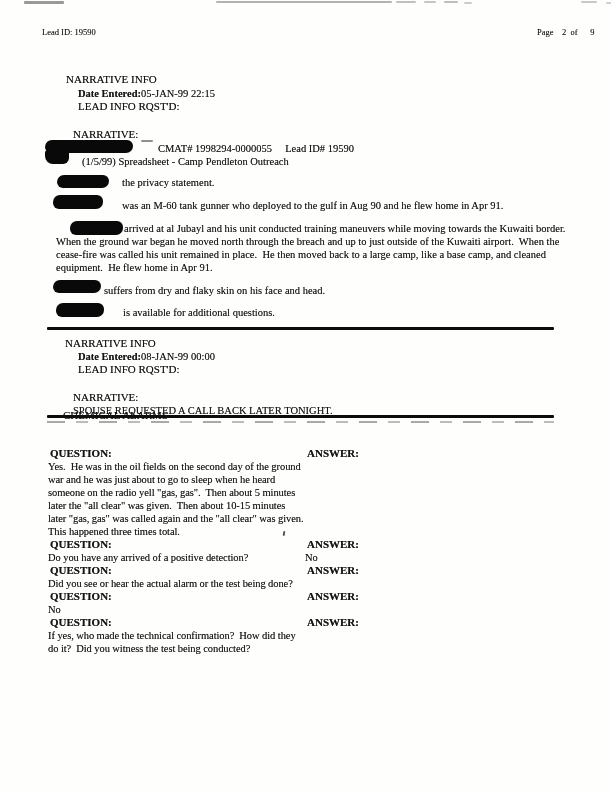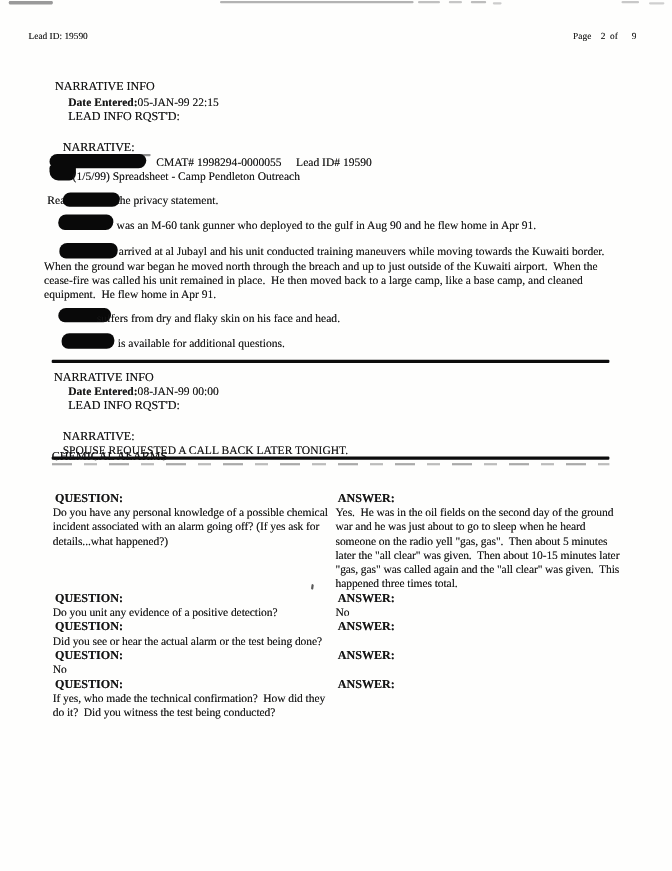--- a/index.html
+++ b/index.html
@@ -3,21 +3,21 @@
 <meta charset="utf-8">
 <style>
   html,body { margin:0; padding:0; background:#e9e9e9; }
   .page {
     position:relative; width:611px; height:792px; margin:0 auto;
     background:#fefefd; overflow:hidden;
     font-family:"Liberation Serif","DejaVu Serif",serif;
     color:#161616;
     -webkit-font-smoothing:antialiased;
   }
-  .abs { position:absolute; }
+  .abs { position:absolute;margin-left:16px; }
   .t { font-size:10.5px; line-height:13px; white-space:pre-wrap; text-shadow:0 0 0.3px rgba(20,20,20,.55); }
   .small { font-size:8.5px; line-height:11px; white-space:pre; text-shadow:0 0 0.3px rgba(20,20,20,.45); }
   .h { font-weight:normal; font-size:11px; line-height:13px; white-space:pre; text-shadow:0 0 0.4px rgba(10,10,10,.6);text-align:center; }
   .bold { font-weight:bold; }
   .redact { position:absolute; background:#090909; border-radius:7px 6px 7px 6px; }
   .rule-heavy { position:absolute; background:#0c0c0c; border-radius:1px; }
   .rule-dashed {
     position:absolute; height:2px; opacity:.75;
     background:repeating-linear-gradient(90deg,#8d8d8d 0 18px,transparent 18px 29px,#a5a5a5 29px 41px,transparent 41px 52px);
   }
@@ -88,28 +88,27 @@
   <div class="rule-dashed" style="left:47px;top:421px;width:507px;"></div>
 
   <div class="abs h" style="left:47px;top:409px;">CHEMICAL ALARMS</div>
   <div class="tick" style="left:283px;top:531px;"></div>
 
   <div class="qa-grid">
 
     <div class="qa-item">
       <div class="qh">QUESTION:</div>
       <div class="qh">ANSWER:</div>
-      <div class="qb">Do you have any personal knowledge of a possible chemical incident associated with an alarm going off? (If yes ask for details...what happened?)</div>
       <div class="ab">Yes.  He was in the oil fields on the second day of the ground war and he was just about to go to sleep when he heard someone on the radio yell "gas, gas".  Then about 5 minutes later the "all clear" was given.  Then about 10-15 minutes later "gas, gas" was called again and the "all clear" was given.  This happened three times total.</div>
     </div>
 
     <div class="qa-item">
       <div class="qh">QUESTION:</div>
       <div class="qh">ANSWER:</div>
-      <div class="qb">Do you unit any evidence of a positive detection?</div>
+      <div class="qb">Do you have any arrived of a positive detection?</div>
       <div class="ab">No</div>
     </div>
 
     <div class="qa-item">
       <div class="qh">QUESTION:</div>
       <div class="qh">ANSWER:</div>
       <div class="qb">Did you see or hear the actual alarm or the test being done?</div>
       <div class="ab"></div>
     </div>
 

